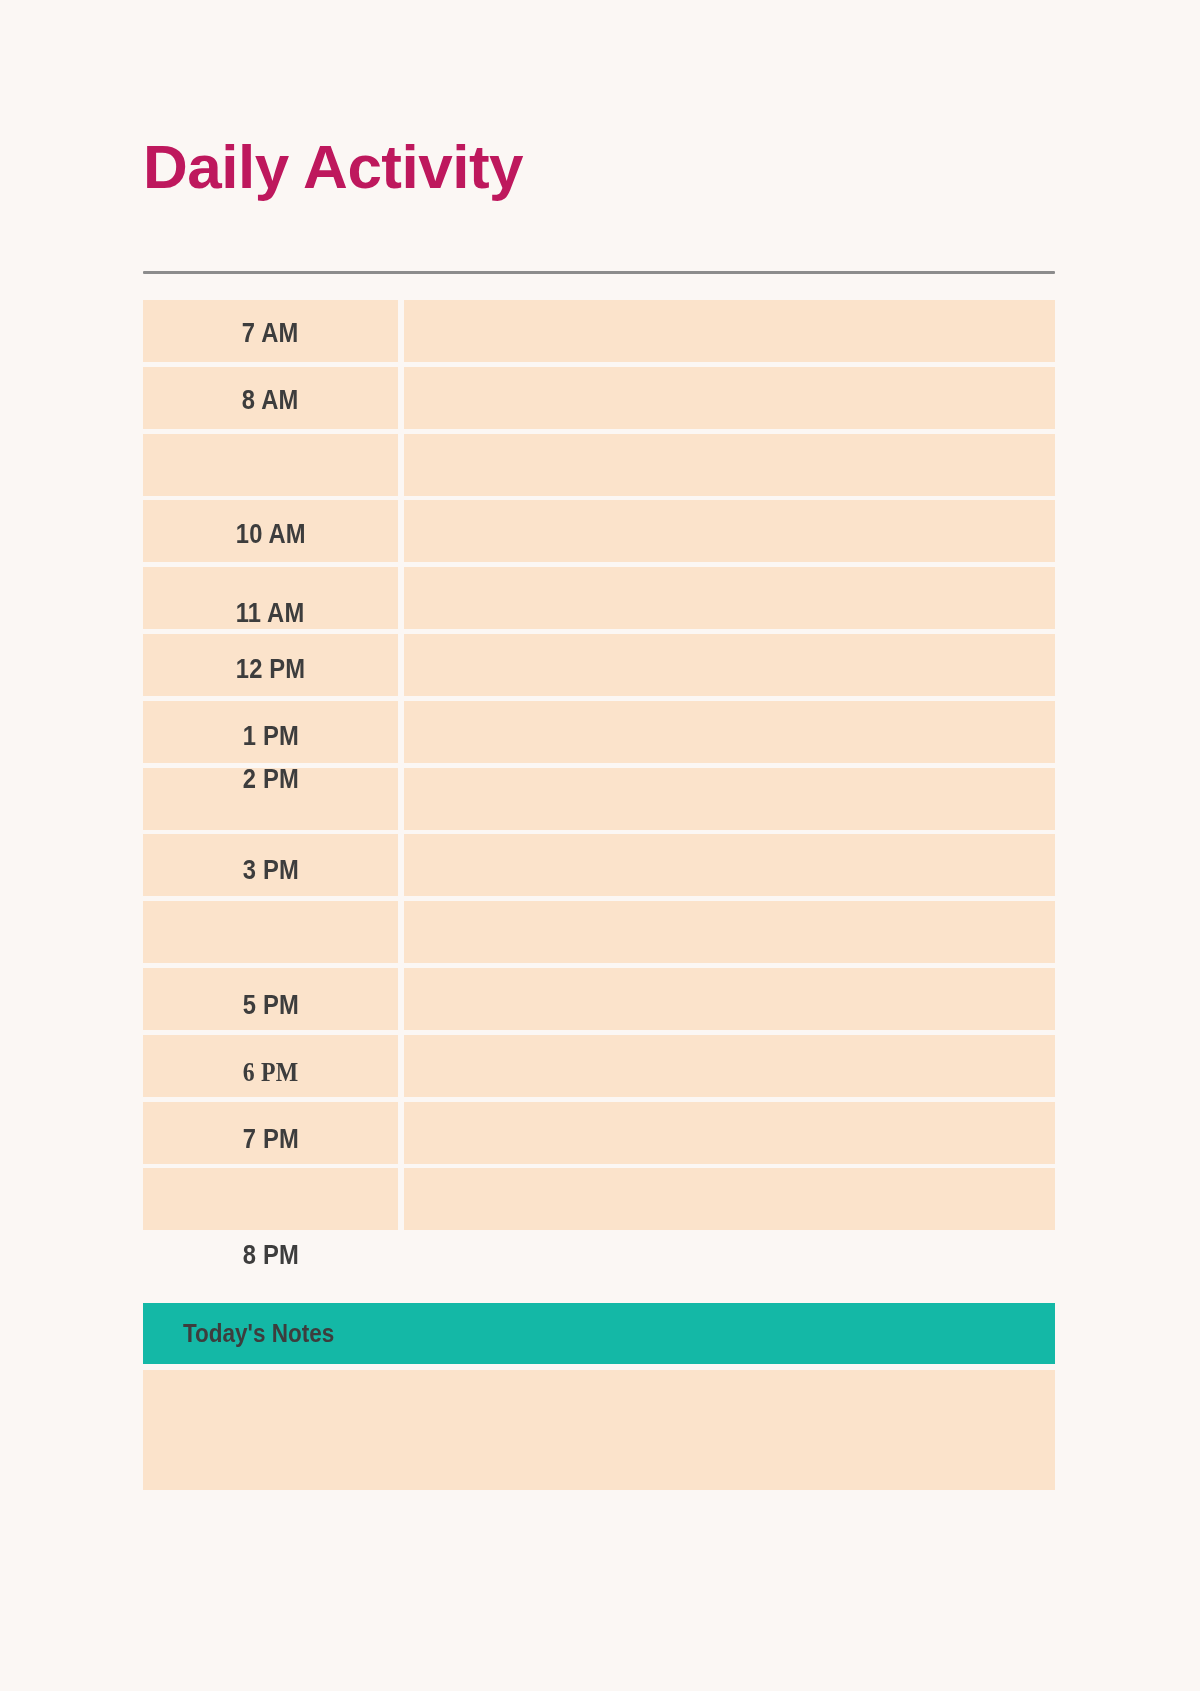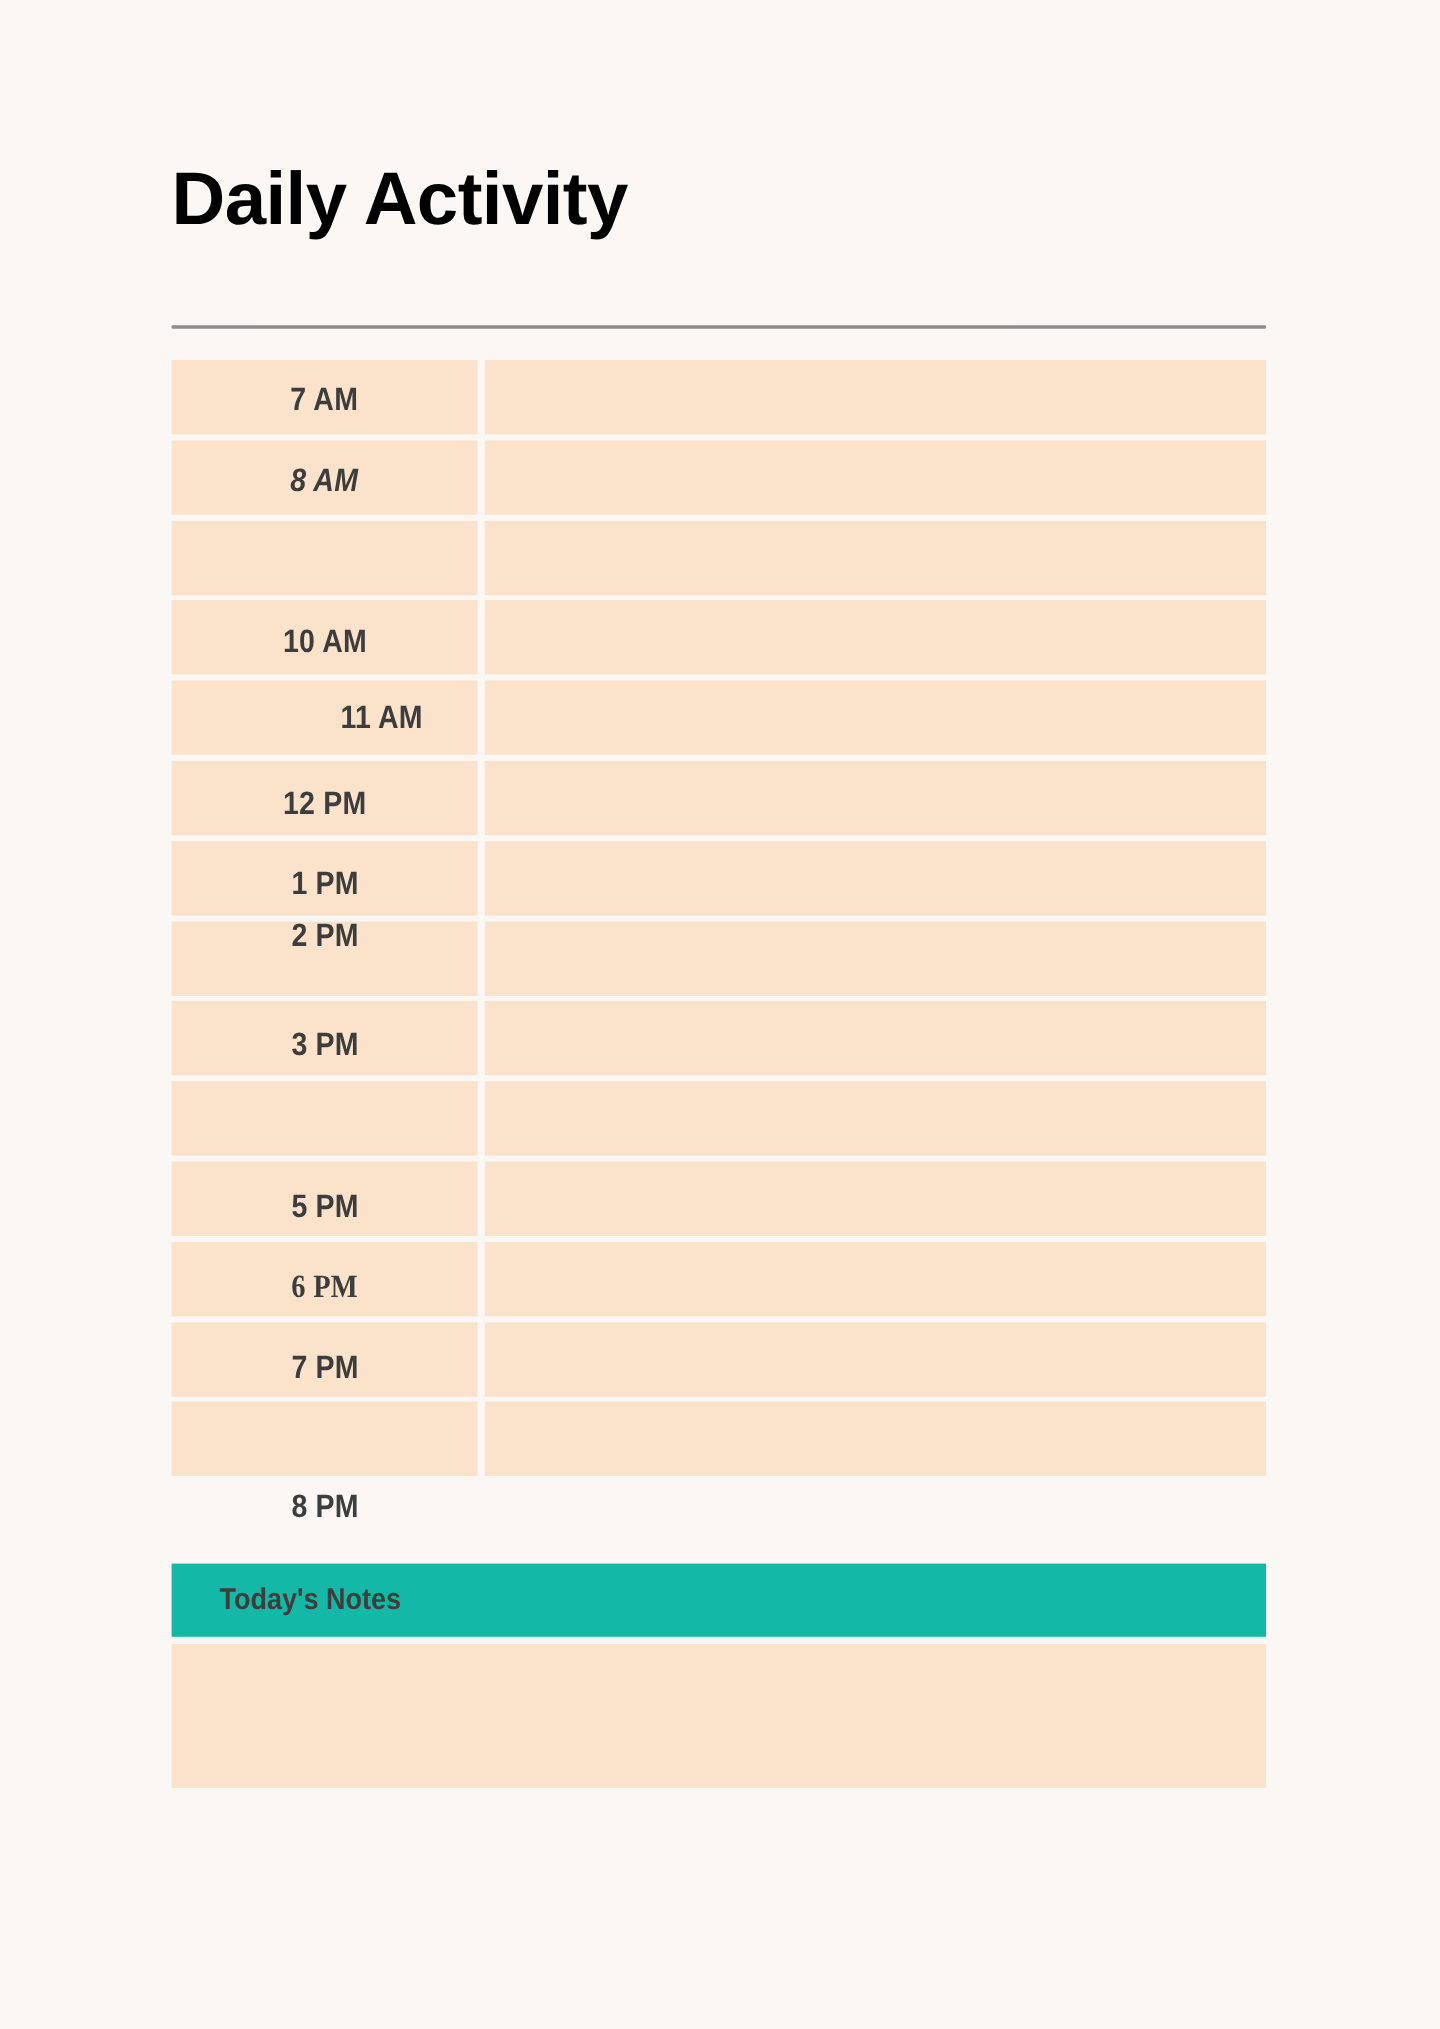--- a/index.html
+++ b/index.html
@@ -29,21 +29,21 @@
     position: absolute;
     left: 143px;
     top: 128px;
     width: 912px;
   }
   .page-title {
     margin: 0;
     font-size: 62px;
     line-height: 78px;
     font-weight: bold;
-    color: #000000;
+    color: #be185d;
     letter-spacing: -0.5px;
     white-space: nowrap;
   }
   .title-rule {
     position: absolute;
     left: 143px;
     top: 271px;
     width: 912px;
     height: 3px;
     background: #8C8C8C;
@@ -239,36 +239,36 @@
           <div class="bar-right"></div>
         </div>
       </div>
     <div class="cells">
         <div class="slot" style="top: 2px;">
           <div class="slot-time">
             <span>7 AM</span>
           </div>
           <div class="slot-entry"></div>
         </div>
-        <div class="slot" style="top: 69.2px; font-style: italic;">
+        <div class="slot" style="top: 69.2px;">
           <div class="slot-time">
             <span>8 AM</span>
           </div>
           <div class="slot-entry"></div>
         </div>
         <div class="slot" style="top: 136.4px;">
           <div class="slot-entry"></div>
         </div>
         <div class="slot" style="top: 203.6px;">
           <div class="slot-time">
             <span>10 AM</span>
           </div>
           <div class="slot-entry"></div>
         </div>
-        <div class="slot" style="top: 267px; margin-left: 48px;">
+        <div class="slot" style="top: 282px;">
           <div class="slot-time">
             <span>11 AM</span>
           </div>
           <div class="slot-entry"></div>
         </div>
         <div class="slot" style="top: 338px;">
           <div class="slot-time">
             <span>12 PM</span>
           </div>
           <div class="slot-entry"></div>

